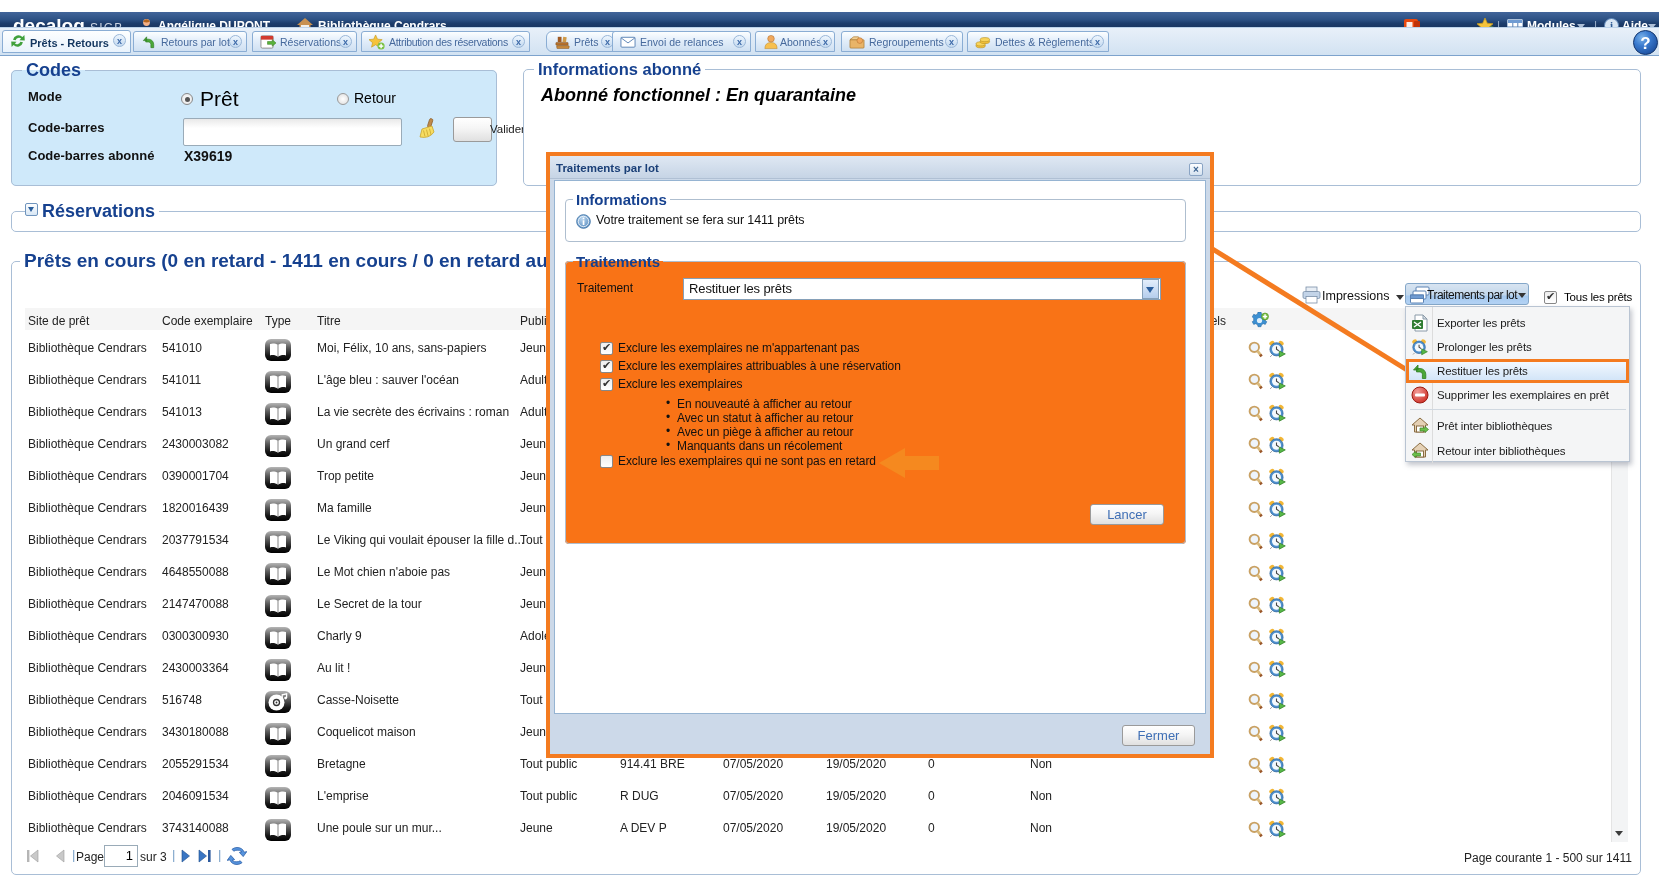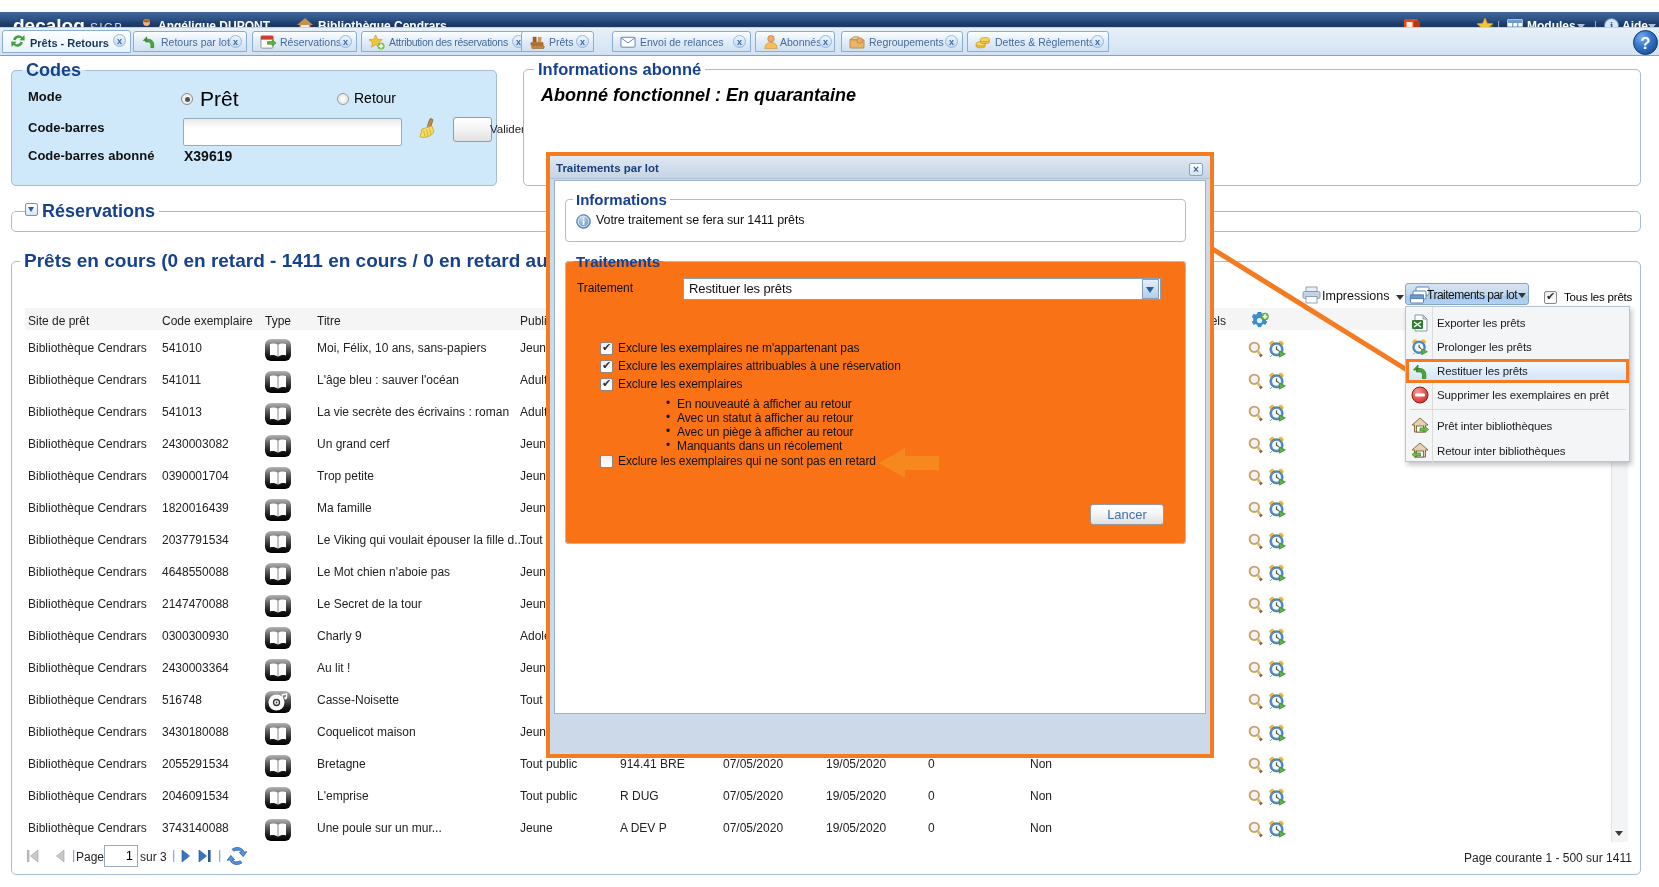--- a/index.html
+++ b/index.html
@@ -148,21 +148,21 @@
   <div class="tab" style="left:361px;width:169px;">
     <svg class="ticon" viewBox="0 0 17 17">
           <path d="M7 1 L9 5.5 L14 6 L10.2 9.2 L11.3 14 L7 11.4 L2.7 14 L3.8 9.2 L0 6 L5 5.5 Z" fill="#f5c33b" stroke="#c79a20" stroke-width="0.7"></path>
           <circle cx="12.8" cy="12.8" r="3.8" fill="#79c142"></circle>
           <rect x="12.1" y="10.4" width="1.5" height="4.8" fill="#fff"></rect>
           <rect x="10.4" y="12.1" width="4.8" height="1.5" fill="#fff"></rect>
         </svg>
     <span class="lbl" style="letter-spacing:-0.3px;">Attribution des réservations</span>
         <span class="cls">x</span>
   </div>
-  <div class="tab" style="left:521px;width:73px;">
+  <div class="tab" style="left:546px;width:73px;border-radius:6px;">
     <svg class="ticon" viewBox="0 0 17 17">
           <rect x="2" y="9" width="13" height="3" rx="0.5" fill="#b5702c" stroke="#7d4a17" stroke-width="0.5"></rect>
           <rect x="3" y="12.4" width="13" height="3" rx="0.5" fill="#c8893c" stroke="#7d4a17" stroke-width="0.5"></rect>
           <path d="M4 8.5 L4 3 L8 3 L8 8.5z" fill="#a05a22"></path>
           <path d="M9 8.5 L9.8 2.8 L13.5 3.4 L12.8 8.5z" fill="#d09a48"></path>
         </svg>
     <span class="lbl">Prêts</span>
         <span class="cls">x</span>
   </div>
   <div class="tab" style="left:612px;width:139px;">
@@ -783,20 +783,23 @@
         <div class="mtext" style="left:122px;top:244px;">Avec un piège à afficher au retour</div>
     <div class="mtext" style="left:111px;top:257px;">•</div>
         <div class="mtext" style="left:122px;top:258px;">Manquants dans un récolement</div>
     <div class="cb" style="left:45px;top:274px;"></div>
     <div class="mtext" style="left:63px;top:273px;">Exclure les exemplaires qui ne sont pas en retard</div>
     <svg class="abs" style="left:324px;top:266px;" width="62" height="32" viewBox="0 0 62 32">
       <path d="M0 16 L26 1 L26 9 L60 9 L60 23 L26 23 L26 31 Z" fill="#f5891f"></path>
     </svg>
     <div class="btn" style="left:535px;top:323px;width:74px;height:21px;line-height:19px;color:#3f6fb5;">Lancer</div>
   </div>
+  <div id="mfooter">
+    <div class="btn" style="left:572px;top:9px;width:73px;height:21px;line-height:19px;color:#3f6fb5;">Fermer</div>
+  </div>
 </div>
 
 <div id="menu">
   <div class="gut"></div>
   <div class="mi" style="top:4px;">
     <svg class="mico" viewBox="0 0 18 18">
           <path d="M4 1 L12 1 L16 5 L16 17 L4 17 Z" fill="#fff" stroke="#8a9aa8"></path>
           <path d="M12 1 L12 5 L16 5 Z" fill="#d8e0e8" stroke="#8a9aa8"></path>
           <rect x="1" y="6" width="11" height="9" rx="1" fill="#2f7d32"></rect>
           <path d="M3 8 l7 5 M10 8 l-7 5" stroke="#fff" stroke-width="1.4"></path>

